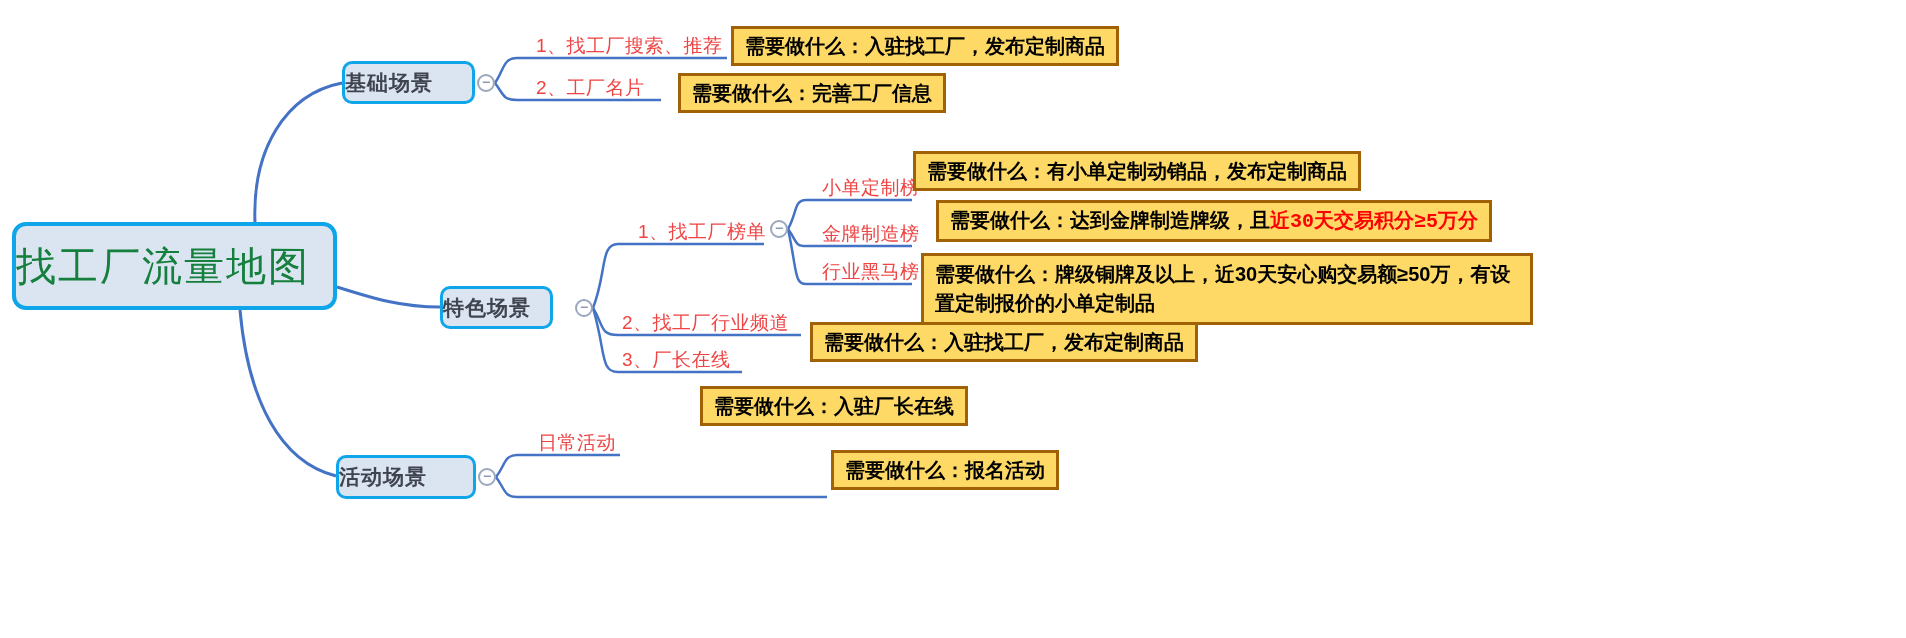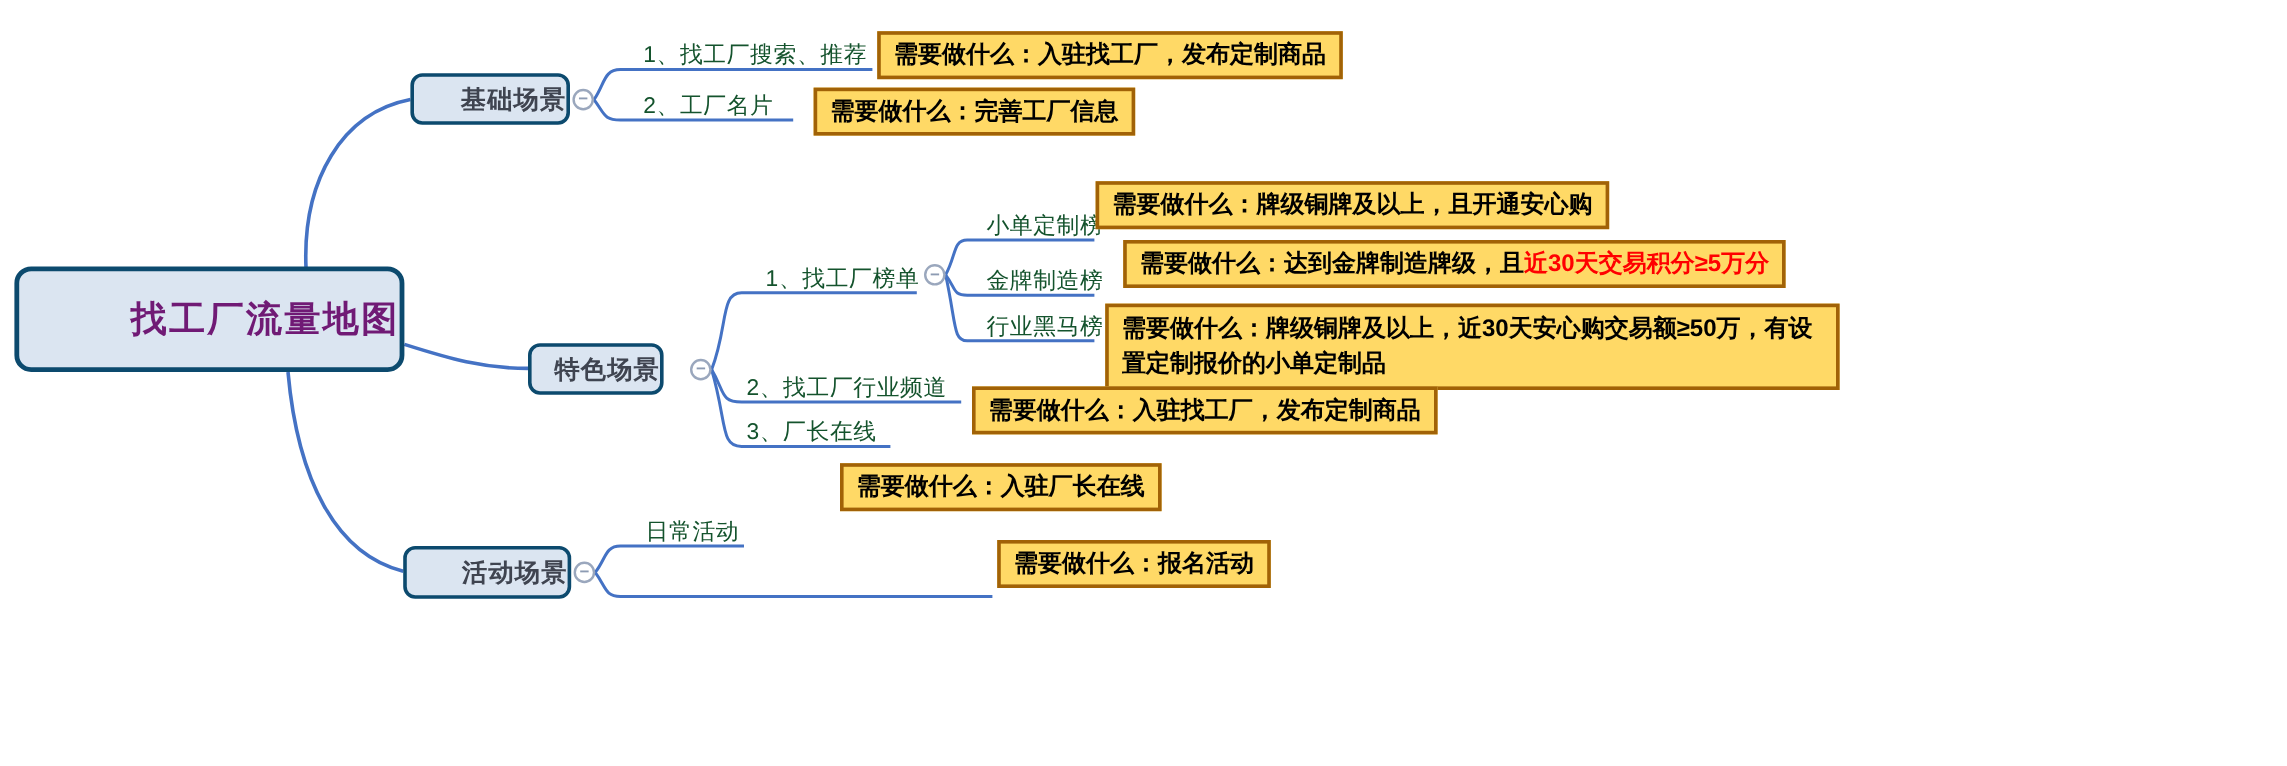--- a/index.html
+++ b/index.html
@@ -15,63 +15,63 @@
   }
 
   .links { position: absolute; left: 0; top: 0; width: 1906px; height: 638px; }
   .links path { fill: none; stroke: #4472c4; }
   .links path.thick { stroke-width: 3; }
   .links path.thin  { stroke-width: 2.5; }
 
   .node {
     position: absolute;
     background: #dbe5f1;
-    border: 3px solid #0c4a6e;
+    border: 3px solid #0ea5e9;
     border-radius: 10px;
     display: flex;
     align-items: center;
-    justify-content: flex-end;
+    justify-content: flex-start;
     color: #3a3f4a;
   }
   .root {
     border-width: 4px;
     border-radius: 14px;
-    font-size: 30px;
-    font-weight: bold;
-    color: #701a75;
+    font-size: 40px;
+    font-weight: normal;
+    color: #15803d;
     letter-spacing: 2px;
   }
   .branch {
     font-size: 21px;
     font-weight: 600;
     color: #3f4450;
     letter-spacing: 1px;
   }
 
   .leaf-label {
     position: absolute;
     font-size: 19px;
-    color: #14532d;
+    color: #ef4444;
     white-space: nowrap;
     letter-spacing: 0.5px;
   }
 
   .note {
     position: absolute;
     background: #ffd966;
     border: 3px solid #a16207;
     padding: 4px 11px;
     font-size: 20px;
     font-weight: bold;
     color: #000000;
     white-space: nowrap;
     line-height: 1.3;
   }
   .note.wrap { white-space: normal; line-height: 1.45; }
-  .note .red { color: #ff0000; }
+  .note .red { color: #ff0000; font-family: Liberation Mono, monospace; }
 
   .toggle {
     position: absolute;
     width: 18px;
     height: 18px;
     border: 2px solid #9aa7bd;
     border-radius: 50%;
     background: #ffffff;
     display: flex;
     align-items: center;
@@ -133,21 +133,21 @@
   <div class="toggle" style="left:575px; top:299px;">
     <span>−</span>
   </div>
 
   <div class="leaf-label" style="left:638px; top:219px;">1、找工厂榜单</div>
   <div class="toggle" style="left:770px; top:220px;">
     <span>−</span>
   </div>
 
   <div class="leaf-label" style="left:822px; top:175px;">小单定制榜</div>
-  <div class="note" style="left:913px; top:151px;">需要做什么：牌级铜牌及以上，且开通安心购</div>
+  <div class="note" style="left:913px; top:151px;">需要做什么：有小单定制动销品，发布定制商品</div>
 
   <div class="leaf-label" style="left:822px; top:221px;">金牌制造榜</div>
   <div class="note" style="left:936px; top:200px;">
     <span>需要做什么：达到金牌制造牌级，且</span><span class="red">近30天交易积分≥5万分</span>
   </div>
 
   <div class="leaf-label" style="left:822px; top:259px;">行业黑马榜</div>
   <div class="note wrap" style="left:921px; top:253px; width:612px;">需要做什么：牌级铜牌及以上，近30天安心购交易额≥50万，有设置定制报价的小单定制品</div>
 
   <div class="leaf-label" style="left:622px; top:310px;">2、找工厂行业频道</div>

